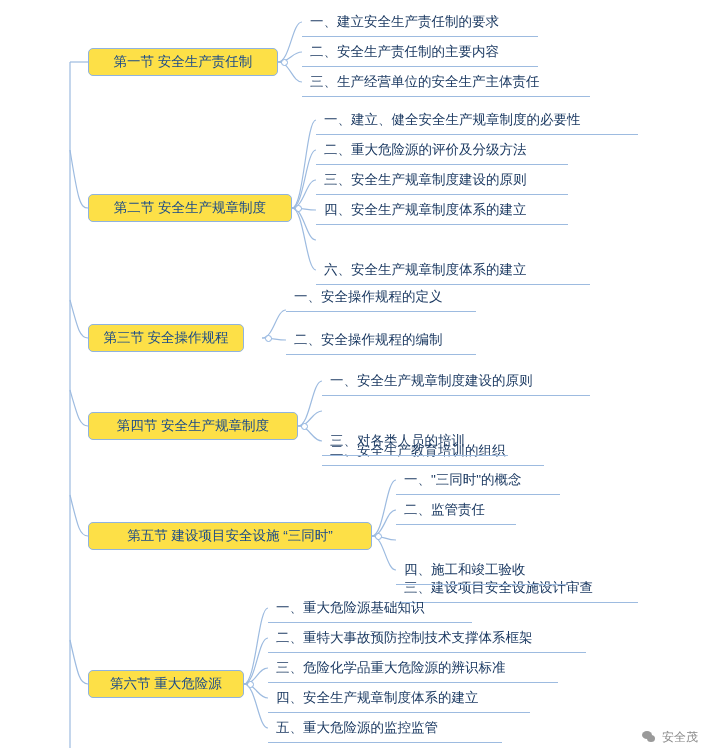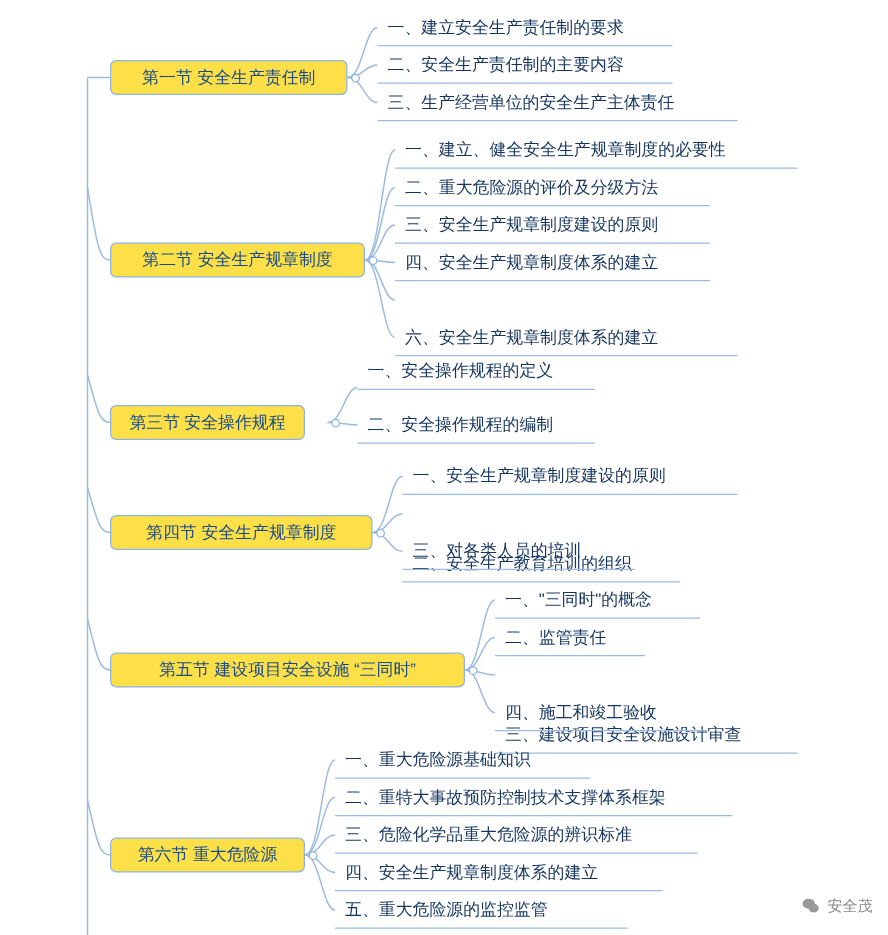--- a/index.html
+++ b/index.html
@@ -42,21 +42,21 @@
   .dot{
     position:absolute;
     width:5px;height:5px;
     border:1px solid #8fb3e0;
     border-radius:50%;
     background:#ffffff;
   }
   
   .watermark{
     position:absolute;
-    right:12px;bottom:14px;
+    right:12px;bottom:2px;
     display:flex;
     align-items:center;
     gap:5px;
     color:#8a8a8a;
     font-size:12px;
   }
   .wm-icon{
     width:15px;height:13px;
     position:relative;
     display:inline-block;

